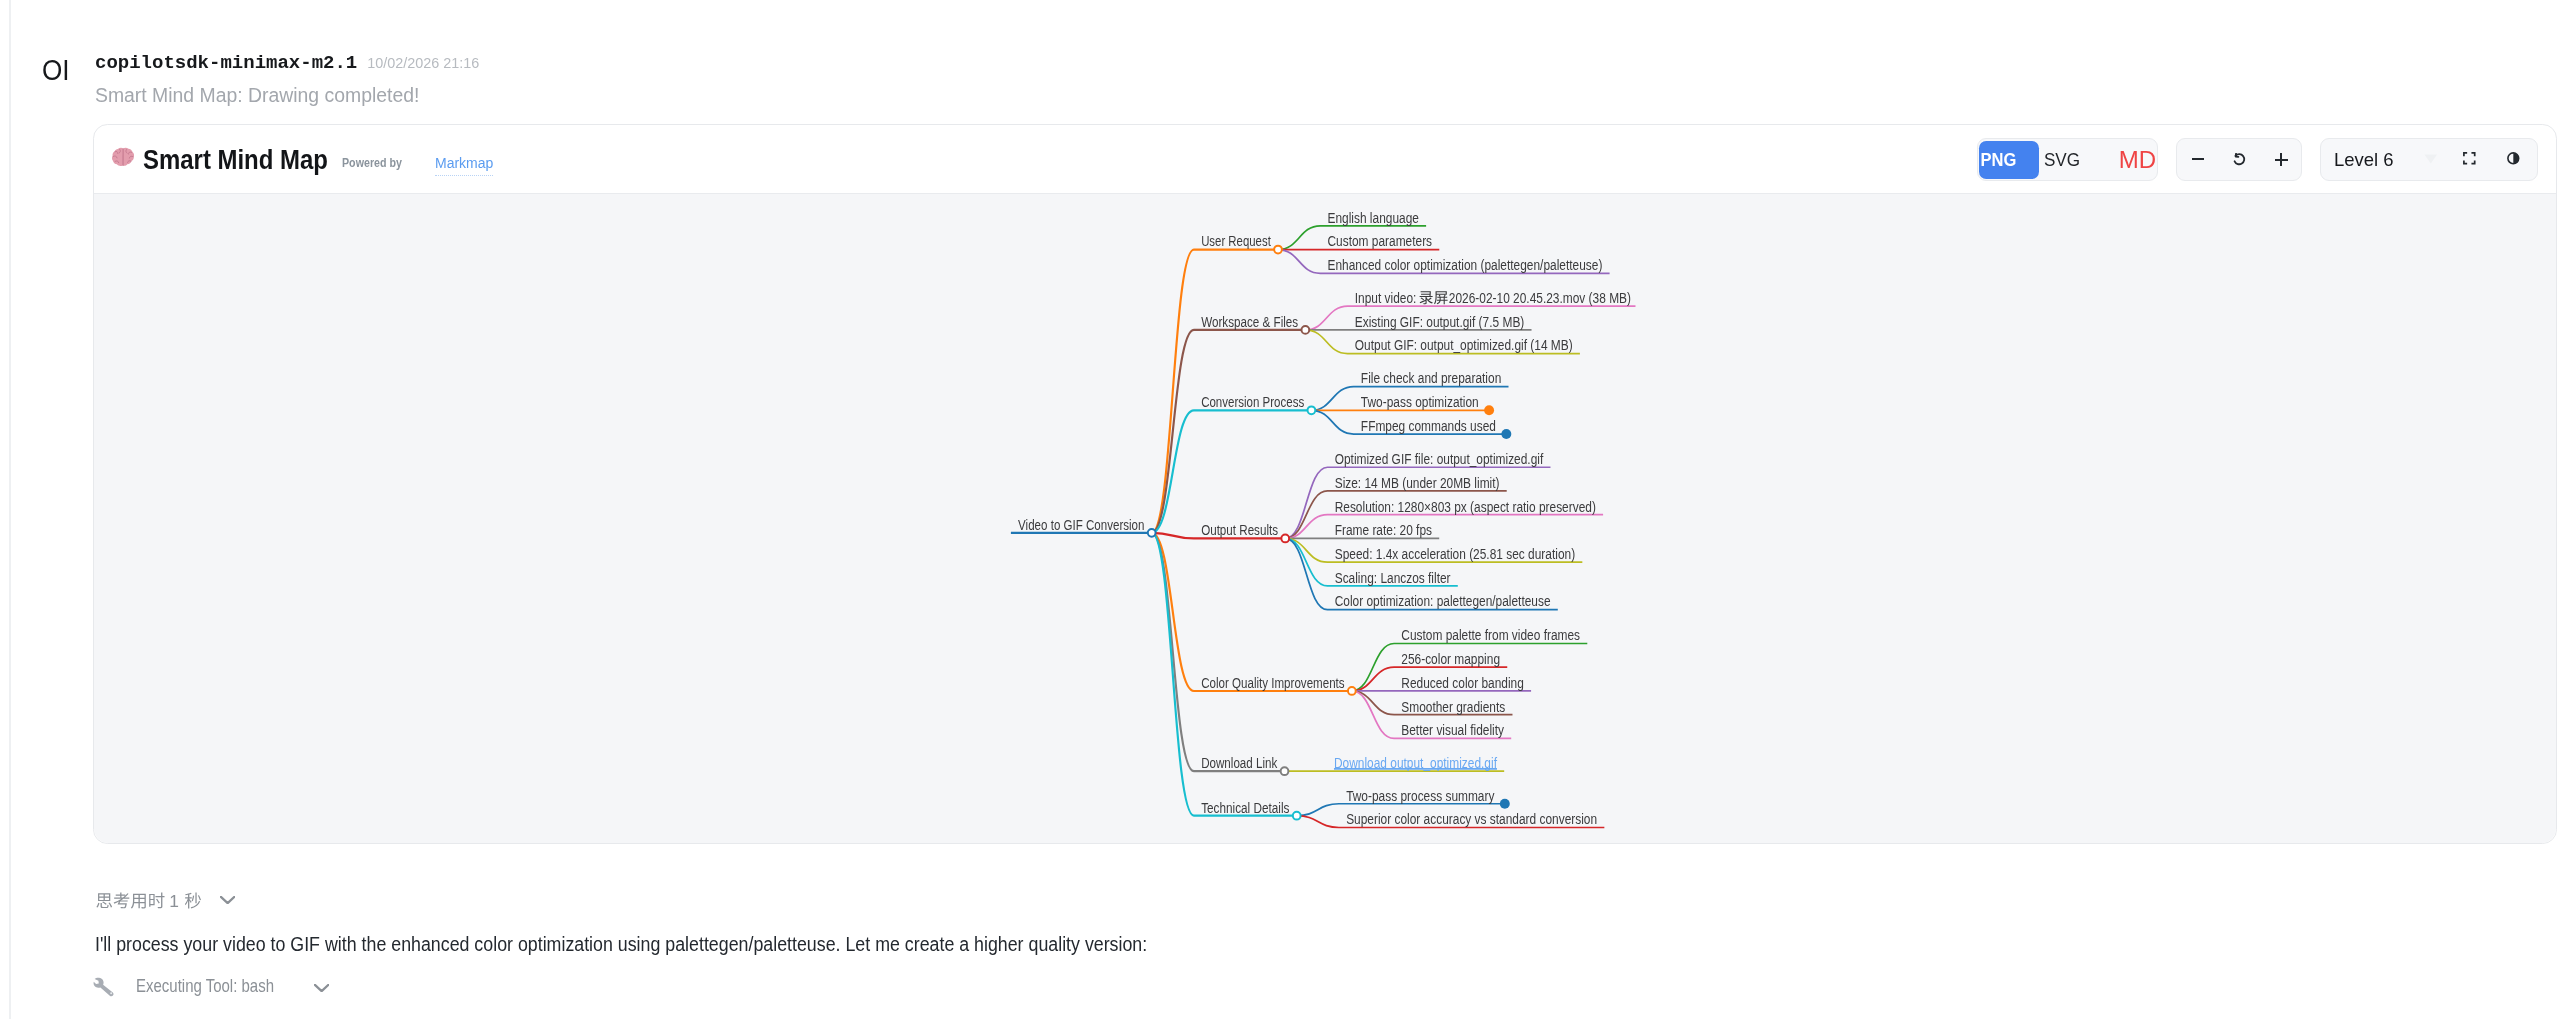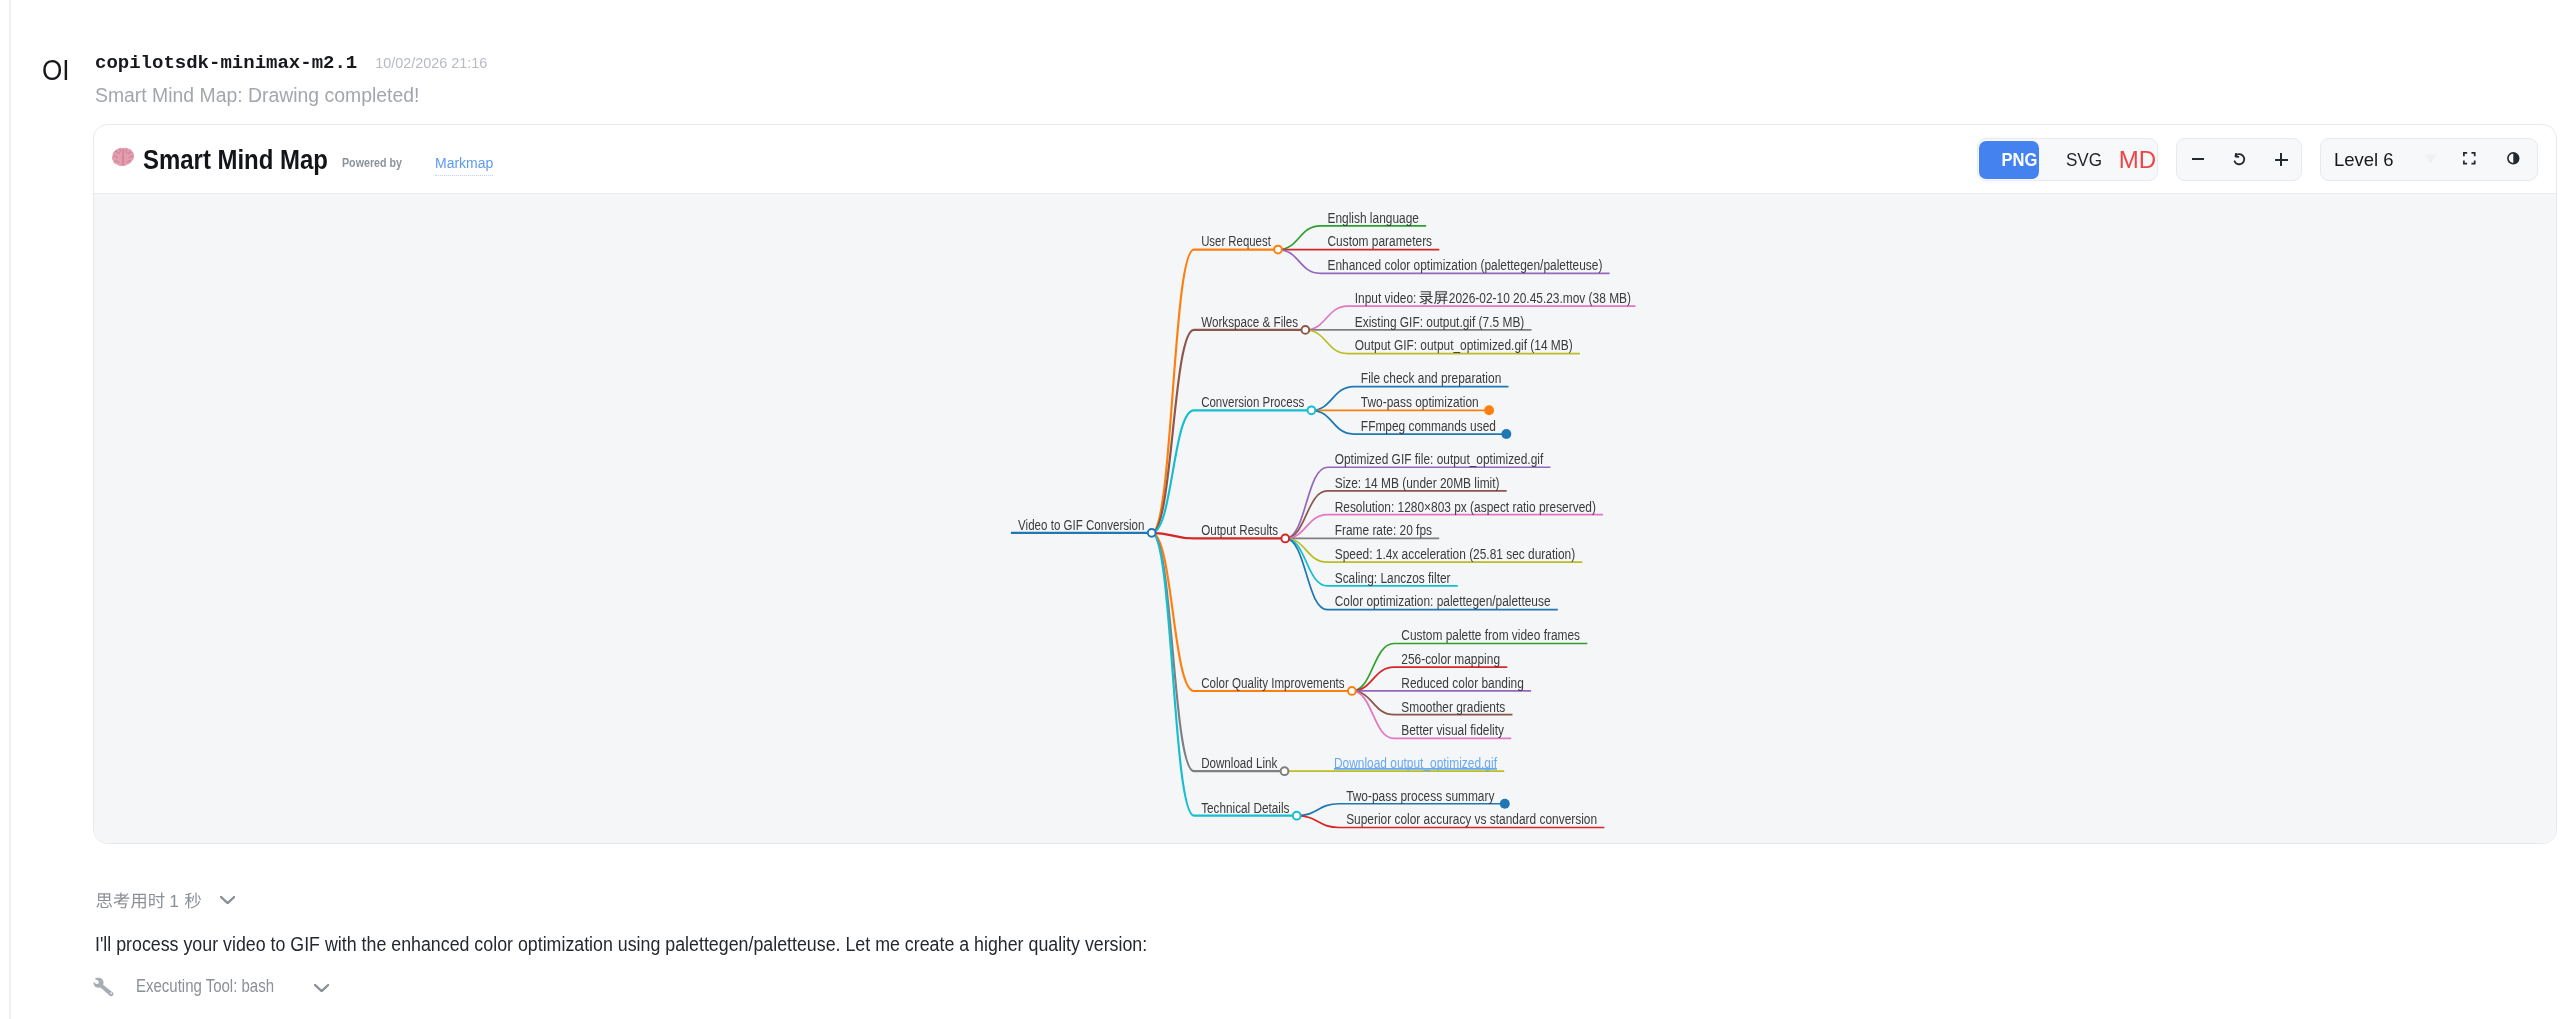--- a/index.html
+++ b/index.html
@@ -1,37 +1,37 @@
 <!DOCTYPE html>
 <html style="font-size:14.4px"><head><meta charset="utf-8"><style>
 * { margin:0; padding:0; box-sizing:border-box; }
 html,body { width:2576px; height:1020px; background:#fff; font-family:"Liberation Sans",sans-serif; position:relative; overflow:hidden; }
 .abs { position:absolute; }
 </style></head>
 <body>
 <div class="abs" style="left:9px;top:0;width:1.8px;height:1020px;background:#eef0f2"></div>
 <div class="abs" style="left:42px;top:55px;font-size:30px;line-height:30px;font-weight:normal;color:#16181b;"><span style="display:inline-block;transform:scaleX(0.87);transform-origin:0 0">OI</span></div>
-<div class="abs" style="left:95px;top:51px;font-size:19px;line-height:21.7px;white-space:nowrap"><span style="font-weight:bold;color:#17191c;font-family:Liberation Mono, monospace;">copilotsdk-minimax-m2.1</span><span style="font-size:14.4px;color:#b7bbc0;margin-left:18px">10/02/2026 21:16</span></div>
+<div class="abs" style="left:95px;top:51px;font-size:19px;line-height:21.7px;white-space:nowrap"><span style="font-weight:bold;color:#17191c;font-family:Liberation Mono, monospace;">copilotsdk-minimax-m2.1</span><span style="font-size:14.4px;color:#b7bbc0;margin-left:10px">10/02/2026 21:16</span></div>
 <div class="abs" style="left:95px;top:85px;font-size:19.4px;line-height:21.7px;color:#a3a7ad;">Smart Mind Map: Drawing completed!</div>
 
 <div class="abs" style="left:93px;top:124px;width:2464px;height:720px;border:0.9px solid #e7e9ec;border-radius:14.4px;background:#fff"></div>
 <div class="abs" style="left:94px;top:193px;width:2462px;height:650px;background:#f5f6f8;border-top:0.9px solid #e9ebee;border-radius:0 0 14.4px 14.4px"></div>
 <svg style="position:absolute;left:112px;top:147px" width="22.6" height="20" viewBox="0 0 25 22">
 <path d="M6.5 2.2 C8.2 0.6 11 0.4 12.3 1.6 C14 0.5 16.6 0.7 18.2 1.8 C20.2 2 22.3 3.6 22.8 5.6 C24.4 6.8 24.8 9.2 24 11 C24.3 13 23.2 15 21.4 15.8 C20.9 17.8 19 19.2 16.9 19 C15.8 20.6 13.4 21.2 11.7 20.3 C9.6 21.4 6.8 20.8 5.4 19 C3.3 18.9 1.4 17.3 1 15.2 C-0.3 13.8 -0.3 11.4 0.7 9.9 C0.2 7.8 1.2 5.6 3 4.6 C3.6 3.2 5 2.3 6.5 2.2 Z" fill="#e39dad"></path>
 <path d="M12.3 1.6 L12.2 20.6" stroke="#c4798f" stroke-width="1.2" fill="none"></path>
 <path d="M3.2 5.2 C5.2 4.2 6.8 5.4 6.5 7.2 M1.2 10.4 C3 9.2 5.4 10 5.6 12 M3.4 15.8 C5 14.6 7 15.4 7.4 17.2 M8.6 2.6 C9.8 4 9.4 5.8 8 6.6 M21.6 5.8 C19.6 4.8 18 6 18.3 7.8 M23.4 10.6 C21.6 9.4 19.4 10.2 19.2 12.2 M21 15.6 C19.4 14.4 17.6 15.2 17.2 17 M16 2.8 C14.9 4.2 15.3 6 16.7 6.8" stroke="#c4798f" stroke-width="1" fill="none" stroke-linecap="round"></path>
 </svg>
 <div class="abs" style="left:143px;top:144px;font-size:28px;line-height:31px;font-weight:bold;color:#131518;white-space:nowrap"><span style="display:inline-block;transform:scaleX(0.855);transform-origin:0 0">Smart Mind Map</span></div>
 <div class="abs" style="left:342px;top:153px;font-size:12px;line-height:20px;font-weight:bold;color:#8b949d;white-space:nowrap"><span style="display:inline-block;transform:scaleX(0.89);transform-origin:0 0">Powered by</span></div>
 <div class="abs" style="left:435px;top:153px;font-size:14px;line-height:20px;color:#5b9cf0;border-bottom:1.8px dotted #b9d3f5;padding-bottom:1.8px">Markmap</div>
 
 <div class="abs" style="left:1977px;top:138px;width:181px;height:43px;background:#f7f8fa;border:0.9px solid #e8eaed;border-radius:9px"></div>
 <div class="abs" style="left:1979px;top:141px;width:60px;height:38px;background:#4482ef;border-radius:7.2px"></div>
-<div class="abs" style="left:1979px;top:150px;width:60px;text-align:right;font-size:18px;line-height:20px;font-weight:bold;color:#fff"><span style="display:inline-block;transform:scaleX(0.92);transform-origin:50% 0">PNG</span></div>
-<div class="abs" style="left:2043px;top:150px;width:60px;text-align:right;font-size:18px;line-height:20px;color:#23262a"><span style="display:inline-block;transform:scaleX(0.95);transform-origin:50% 0">SVG</span></div>
+<div class="abs" style="left:1979px;top:150px;width:60px;text-align:left;font-size:18px;line-height:20px;font-weight:bold;color:#fff"><span style="display:inline-block;transform:scaleX(0.92);transform-origin:50% 0">PNG</span></div>
+<div class="abs" style="left:2043px;top:150px;width:60px;text-align:left;font-size:18px;line-height:20px;color:#23262a"><span style="display:inline-block;transform:scaleX(0.95);transform-origin:50% 0">SVG</span></div>
 <div class="abs" style="left:2102px;top:150px;width:54px;text-align:right;font-size:24px;line-height:20px;color:#ef4444">MD</div>
 <div class="abs" style="left:2176px;top:138px;width:126px;height:43px;background:#f7f8fa;border:0.9px solid #e8eaed;border-radius:9px"></div>
 <div class="abs" style="left:2192px;top:158px;width:11.7px;height:2.3px;background:#24292e"></div>
 <svg style="position:absolute;left:2232px;top:153px" width="14.4" height="14.4" viewBox="0 0 16 16">
     <path d="M4.0 3.0 A 5.6 5.6 0 1 1 2.9 9.2" stroke="#24292e" stroke-width="2" fill="none" stroke-linecap="round"></path>
     <path d="M4.5 0.7 L4.0 3.9 L7.1 4.4" stroke="#24292e" stroke-width="2" fill="none" stroke-linecap="round" stroke-linejoin="round"></path>
   </svg>
 <div class="abs" style="left:2275px;top:159px;width:12.6px;height:2.3px;background:#24292e"></div>
 <div class="abs" style="left:2280px;top:153px;width:2.3px;height:12.6px;background:#24292e"></div>
 <div class="abs" style="left:2320px;top:138px;width:218px;height:43px;background:#f7f8fa;border:0.9px solid #e8eaed;border-radius:9px"></div>

